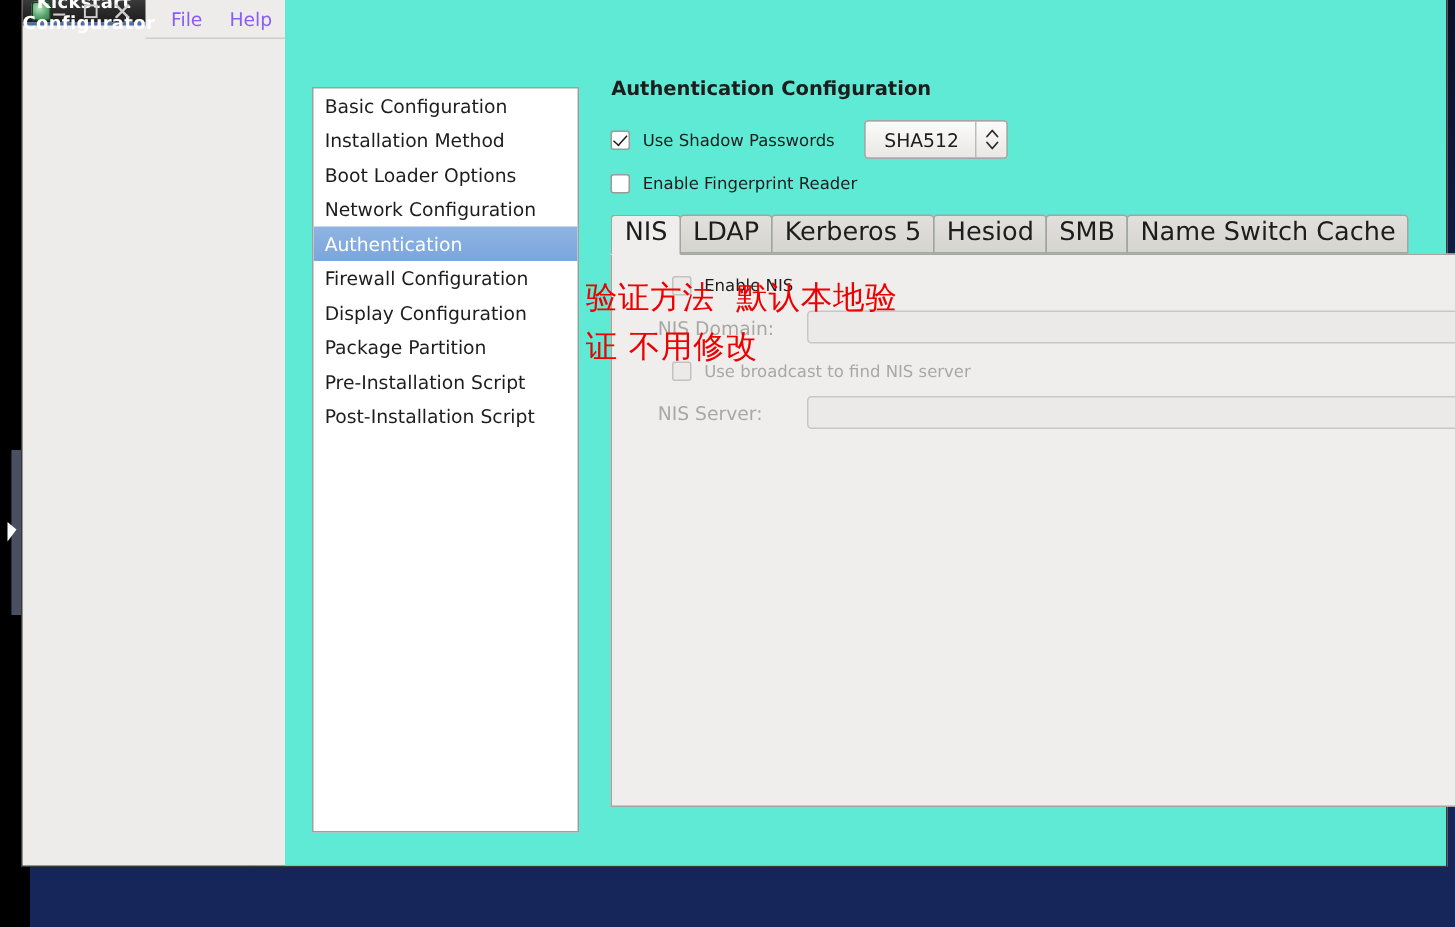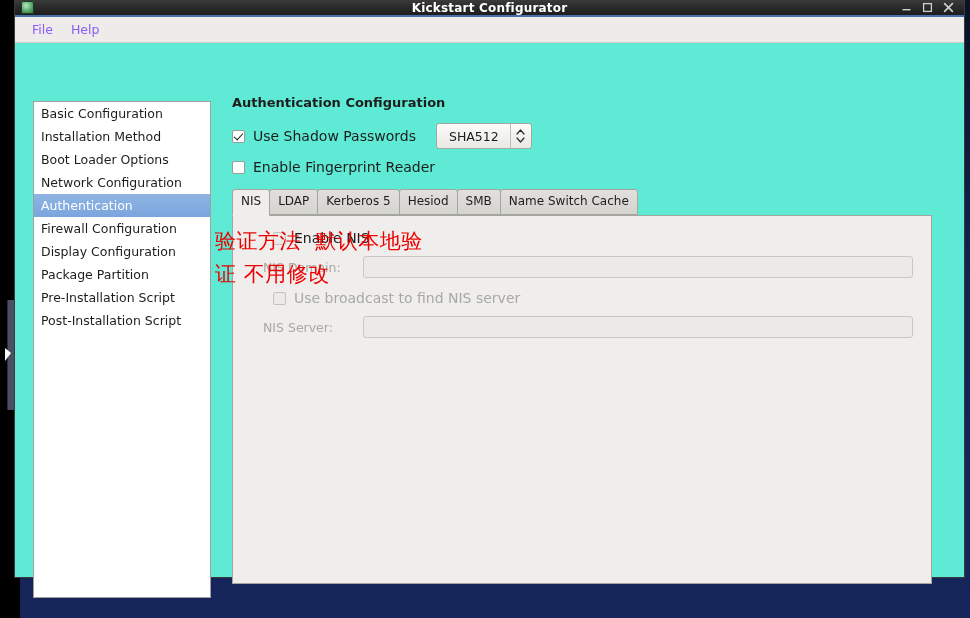--- a/index.html
+++ b/index.html
@@ -34,21 +34,21 @@
     border-bottom: 8px solid transparent;
   }
 
   
   #window {
     position: absolute; left: 14px; top: 0px;
     width: 951px; height: 578px;
     background: #edecea;
     border: 1px solid #3a3a3a;
     border-top: none;
-    display: flex; flex-direction: column;
+    display: flex; flex-direction: row;
   }
 
   #titlebar {
     height: 17px; flex: none;
     background: linear-gradient(180deg, #3b3b3b 0%, #2b2b2b 45%, #1d1d1d 100%);
     border-bottom: 2px solid #4a6ea8;
     display: flex; align-items: center;
     position: relative;
     padding: 0 4px;
   }
@@ -142,21 +142,21 @@
     position: absolute; left: 3px; top: 0px;
     width: 4px; height: 8px;
     border: solid #1d1d1d;
     border-width: 0 1.6px 1.6px 0;
     transform: rotate(42deg);
   }
   .cbox.disabled {
     border-color: #c2c2be;
     background: #ebeae8;
   }
-  .check-label { font-size: 14px; color: #1d1d1d; }
+  .check-label { font-size: 11px; color: #1d1d1d; }
   .check-label.disabled { color: #a8a8a4; }
 
   
   #hash-combo {
     display: inline-flex; align-items: stretch;
     height: 26px; margin-left: 12px;
     background: linear-gradient(180deg, #fbfbfa 0%, #e9e8e5 100%);
     border: 1px solid #a6a6a2;
     border-radius: 3px;
     overflow: hidden;
@@ -176,21 +176,21 @@
   }
   #hash-stepper svg { display: block; }
 
   
   #tabs {
     display: flex; align-items: flex-end;
     margin-top: 14px;
     position: relative; z-index: 3;
   }
   .tab {
-    font-size: 12px; color: #1d1d1d;
+    font-size: 17px; color: #1d1d1d;
     padding: 4px 8px 5px 8px;
     background: linear-gradient(180deg, #e2e0dc 0%, #d6d4cf 100%);
     border: 1px solid #a5a5a0;
     border-bottom: 1px solid #a5a5a0;
     border-radius: 3px 3px 0 0;
     margin-right: -1px;
     cursor: default;
     line-height: 15px;
   }
   .tab.active {

